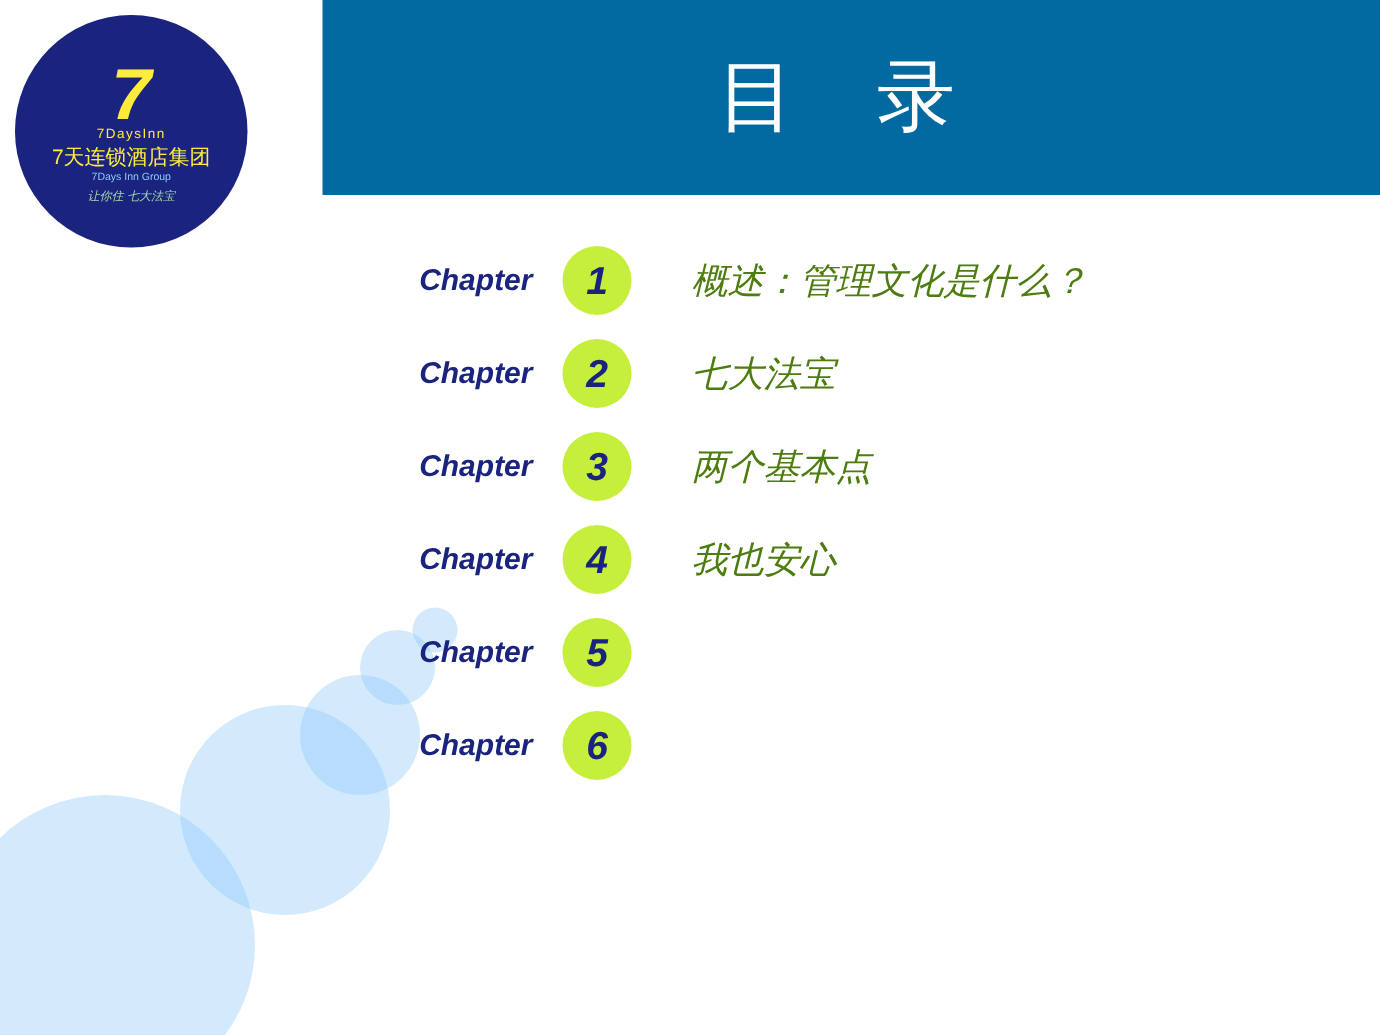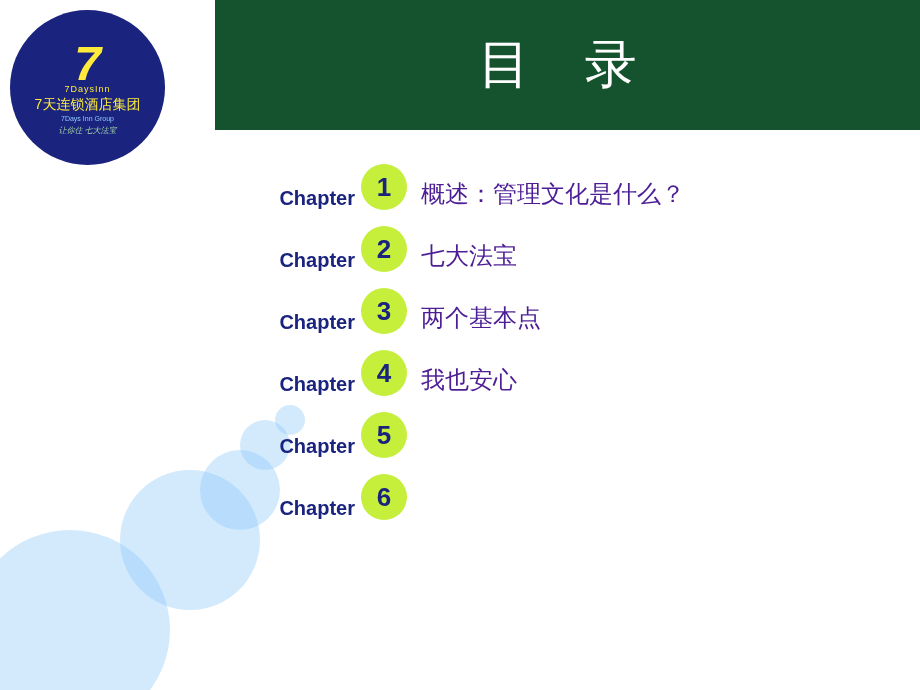--- a/index.html
+++ b/index.html
@@ -72,21 +72,21 @@
       font-style: italic;
     }
 
     
     .header-banner {
       position: absolute;
       top: 0;
       left: 215px;
       right: 0;
       height: 130px;
-      background: #14532d;
+      background: #0369a1;
       display: flex;
       align-items: center;
       justify-content: center;
     }
 
     .header-title {
       font-size: 52px;
       color: #ffffff;
       letter-spacing: 20px;
       font-weight: normal;
@@ -155,23 +155,24 @@
 
     .chapter-list {
       display: flex;
       flex-direction: column;
       gap: 8px;
       margin-top: 10px;
     }
 
     .chapter-row {
       display: flex;
-      align-items: flex-end;
-      gap: 6px;
+      align-items: center;
+      gap: 20px;
       padding: 4px 0;
+      font-style: italic;
     }
 
     .chapter-label {
       font-size: 20px;
       font-weight: bold;
       color: #1a237e;
       width: 100px;
       text-align: right;
       font-family: Arial, sans-serif;
     }
@@ -186,22 +187,22 @@
       justify-content: center;
       font-size: 26px;
       font-weight: bold;
       color: #1a237e;
       flex-shrink: 0;
       font-family: Arial, sans-serif;
     }
 
     .chapter-text {
       font-size: 24px;
-      color: #4c1d95;
-      margin-left: 8px;
+      color: #4d7c0f;
+      margin-left: 20px;
     }
 
     .chapter-text.bold {
       font-weight: bold;
     }
   </style>
 </head>
 <body>
 
 <div class="logo-area">

